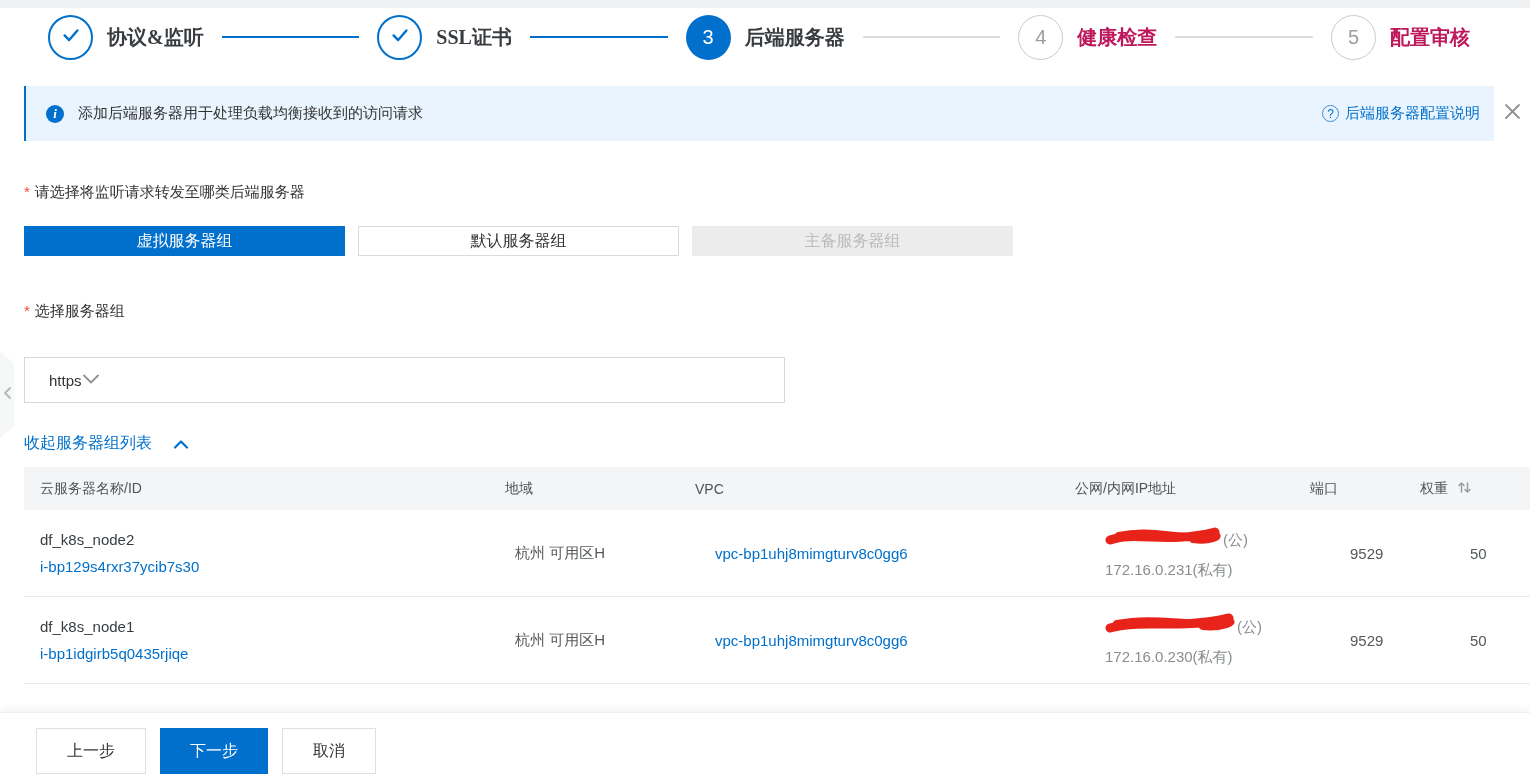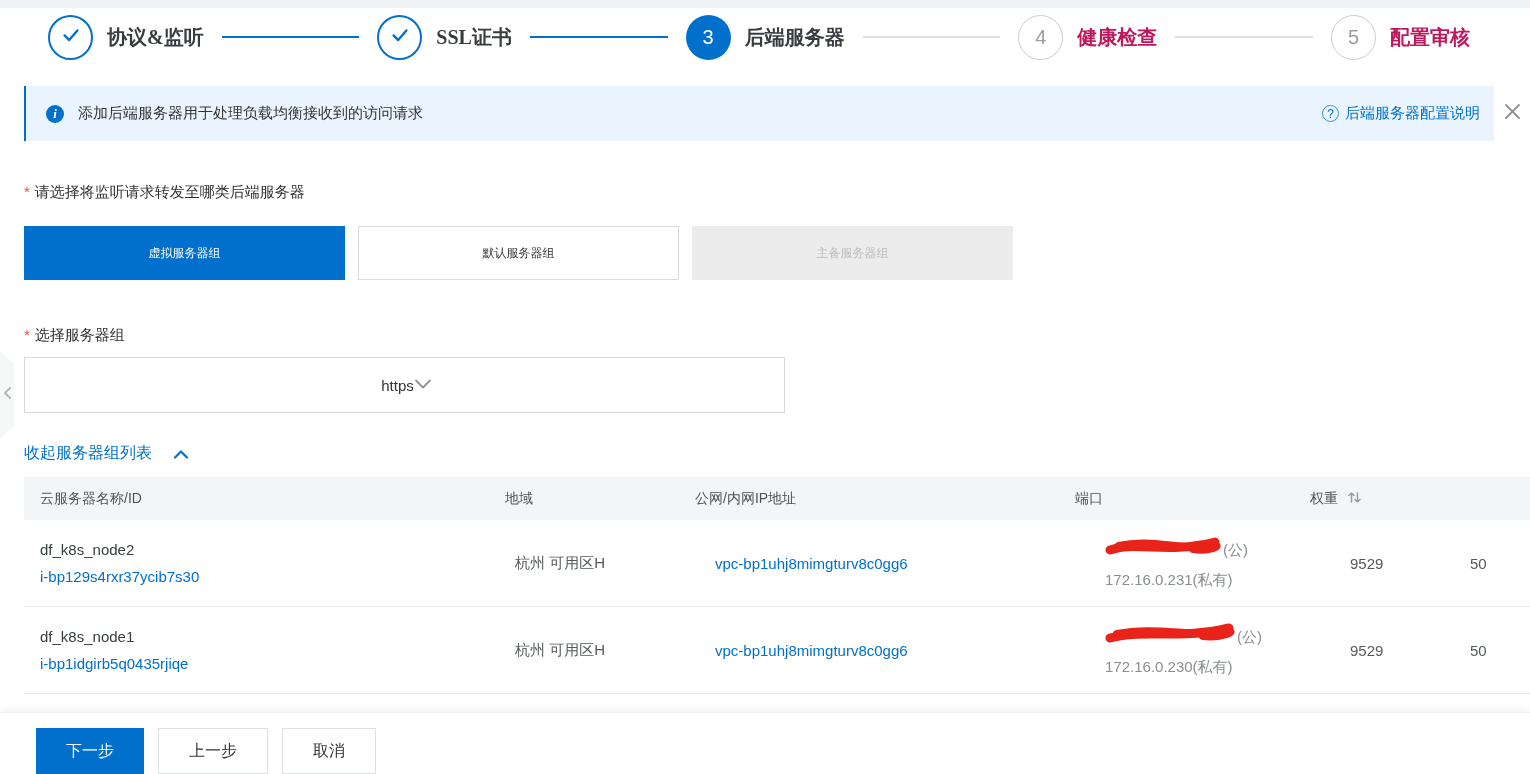--- a/index.html
+++ b/index.html
@@ -43,29 +43,29 @@
     width:17px; height:17px; border-radius:50%; border:1px solid #3a8fd6; color:#0070cc;
     font-size:12px; display:flex; align-items:center; justify-content:center;
   }
   .close-btn { width:36px; height:36px; display:flex; align-items:center; justify-content:center; cursor:pointer; flex:none; }
 
   
   .content { padding-left:24px; }
   .field-label { margin-top:42px; font-size:15px; color:#333; }
   .req { color:#f5483b; margin-right:5px; }
   .tabs { display:flex; gap:13px; margin-top:24px; }
-  .tab { width:321px; height:54px; display:flex; align-items:center; justify-content:center; font-size:12px; cursor:pointer;text-align:right; }
+  .tab { width:321px; height:30px; display:flex; align-items:center; justify-content:center; font-size:16px; cursor:pointer;text-align:right; }
   .tab.selected { background:#0070cc; color:#fff; }
   .tab.normal { background:#fff; border:1px solid #d9dbdc; color:#333; }
   .tab.disabled { background:#ececec; color:#b9bcbe; cursor:not-allowed; }
 
   .select-label { margin-top:46px; }
   .select-box {
-    margin-top:12px; width:761px; height:56px; border:1px solid #d6d8d9;
-    display:flex; align-items:center; justify-content:center;
+    margin-top:36px; width:761px; height:46px; border:1px solid #d6d8d9;
+    display:flex; align-items:center; justify-content:flex-start;
     padding:0 20px 0 24px; cursor:pointer; background:#fff;
   }
   .select-value { font-size:15px; color:#333; }
 
   .collapse-link {
     margin-top:30px; display:inline-flex; align-items:flex-end; gap:21px;
     color:#0070cc; font-size:16px; cursor:pointer;
   }
 
   
@@ -207,20 +207,21 @@
               <polyline points="2,8.5 8,2.5 14,8.5" stroke="#0070cc" stroke-width="2.2" stroke-linecap="round" stroke-linejoin="round"></polyline>
             </svg>
         </span>
       </span>
     </div>
 
     <div class="table">
       <div class="grid-row thead">
         <div class="th">云服务器名称/ID</div>
         <div class="th">地域</div>
+        <div class="th">VPC</div>
         <div class="th">公网/内网IP地址</div>
         <div class="th">端口</div>
         <div class="th th-flex">
           <span>权重</span>
           <span>
             <svg width="15" height="15" viewBox="0 0 15 15" fill="none">
               <path d="M4.5,12 L4.5,3 M2,5.5 L4.5,3 M7,5.5 L4.5,3" stroke="#9a9da0" stroke-width="1.5" stroke-linecap="round" stroke-linejoin="round"></path>
               <path d="M10.5,3 L10.5,12 M8,9.5 L10.5,12 M13,9.5 L10.5,12" stroke="#9a9da0" stroke-width="1.5" stroke-linecap="round" stroke-linejoin="round"></path>
             </svg>
           </span>
@@ -281,17 +282,17 @@
 
   <div class="panel-handle">
     <span>
       <svg width="9" height="14" viewBox="0 0 9 14" fill="none">
           <polyline points="7,2 2,7 7,12" stroke="#b3b6b8" stroke-width="1.8" stroke-linecap="round" stroke-linejoin="round"></polyline>
         </svg>
     </span>
   </div>
 
   <div class="footer">
+    <div class="btn secondary">上一步</div>
     <div class="btn primary">下一步</div>
-    <div class="btn secondary">上一步</div>
     <div class="btn secondary">取消</div>
   </div>
 </div>
 
 </body></html>

